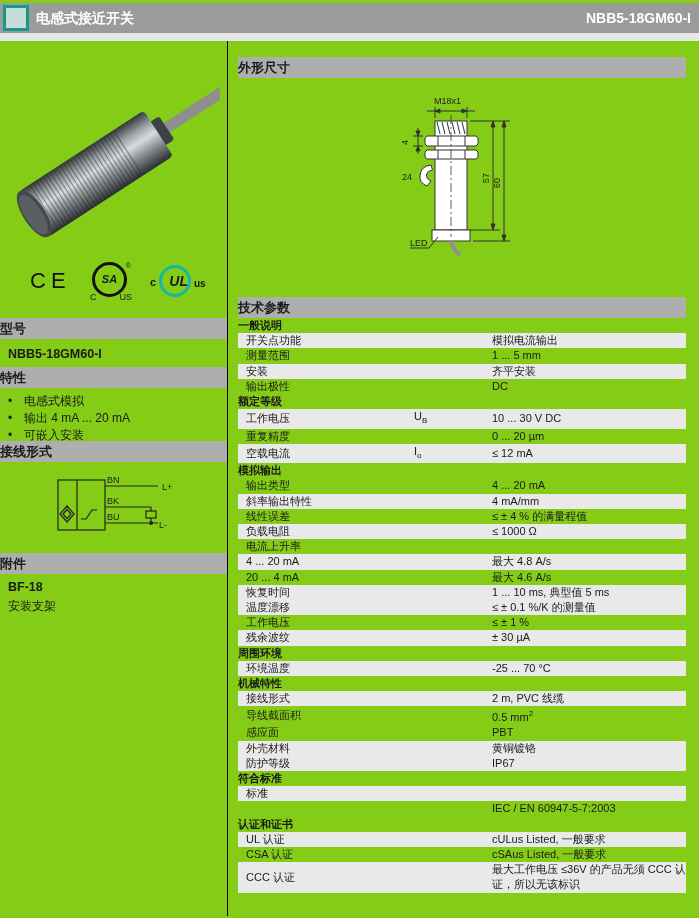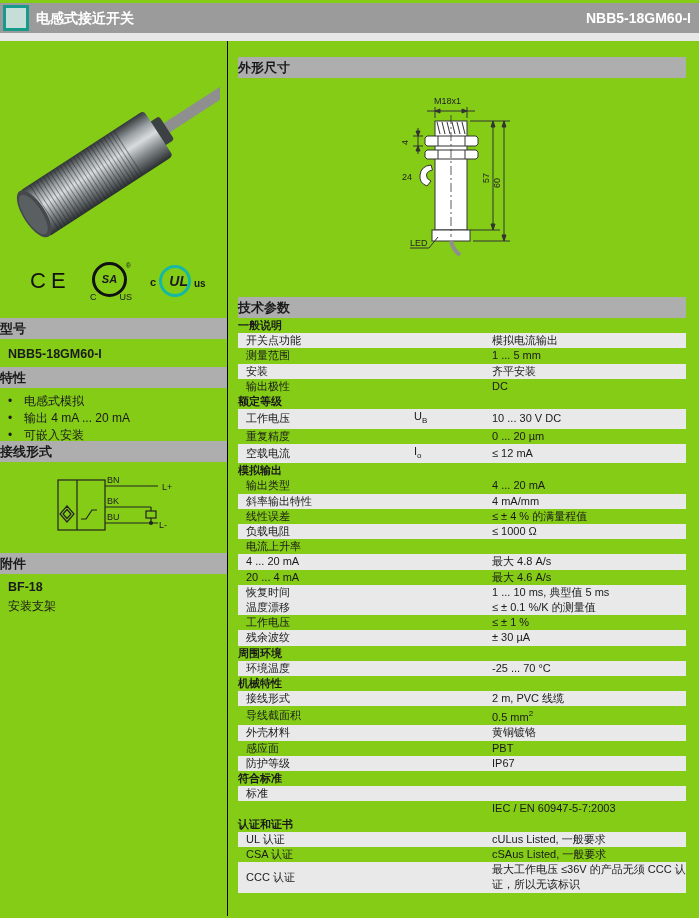--- a/index.html
+++ b/index.html
@@ -348,30 +348,30 @@
       <div class="spec-row shaded">
         <div class="c-label">接线形式</div>
         <div class="c-sym"></div>
         <div class="c-val">2 m, PVC 线缆</div>
       </div>
       <div class="spec-row">
         <div class="c-label">导线截面积</div>
         <div class="c-sym"></div>
         <div class="c-val">0.5 mm<sup>2</sup></div>
       </div>
+      <div class="spec-row">
+        <div class="c-label">感应面</div>
+        <div class="c-sym"></div>
+        <div class="c-val">PBT</div>
+      </div>
       <div class="spec-row shaded">
         <div class="c-label">外壳材料</div>
         <div class="c-sym"></div>
         <div class="c-val">黄铜镀铬</div>
       </div>
-      <div class="spec-row">
-        <div class="c-label">感应面</div>
-        <div class="c-sym"></div>
-        <div class="c-val">PBT</div>
-      </div>
       <div class="spec-row shaded">
         <div class="c-label">防护等级</div>
         <div class="c-sym"></div>
         <div class="c-val">IP67</div>
       </div>
       <div class="spec-group">符合标准</div>
       <div class="spec-row shaded">
         <div class="c-label">标准</div>
         <div class="c-sym"></div>
       </div>

